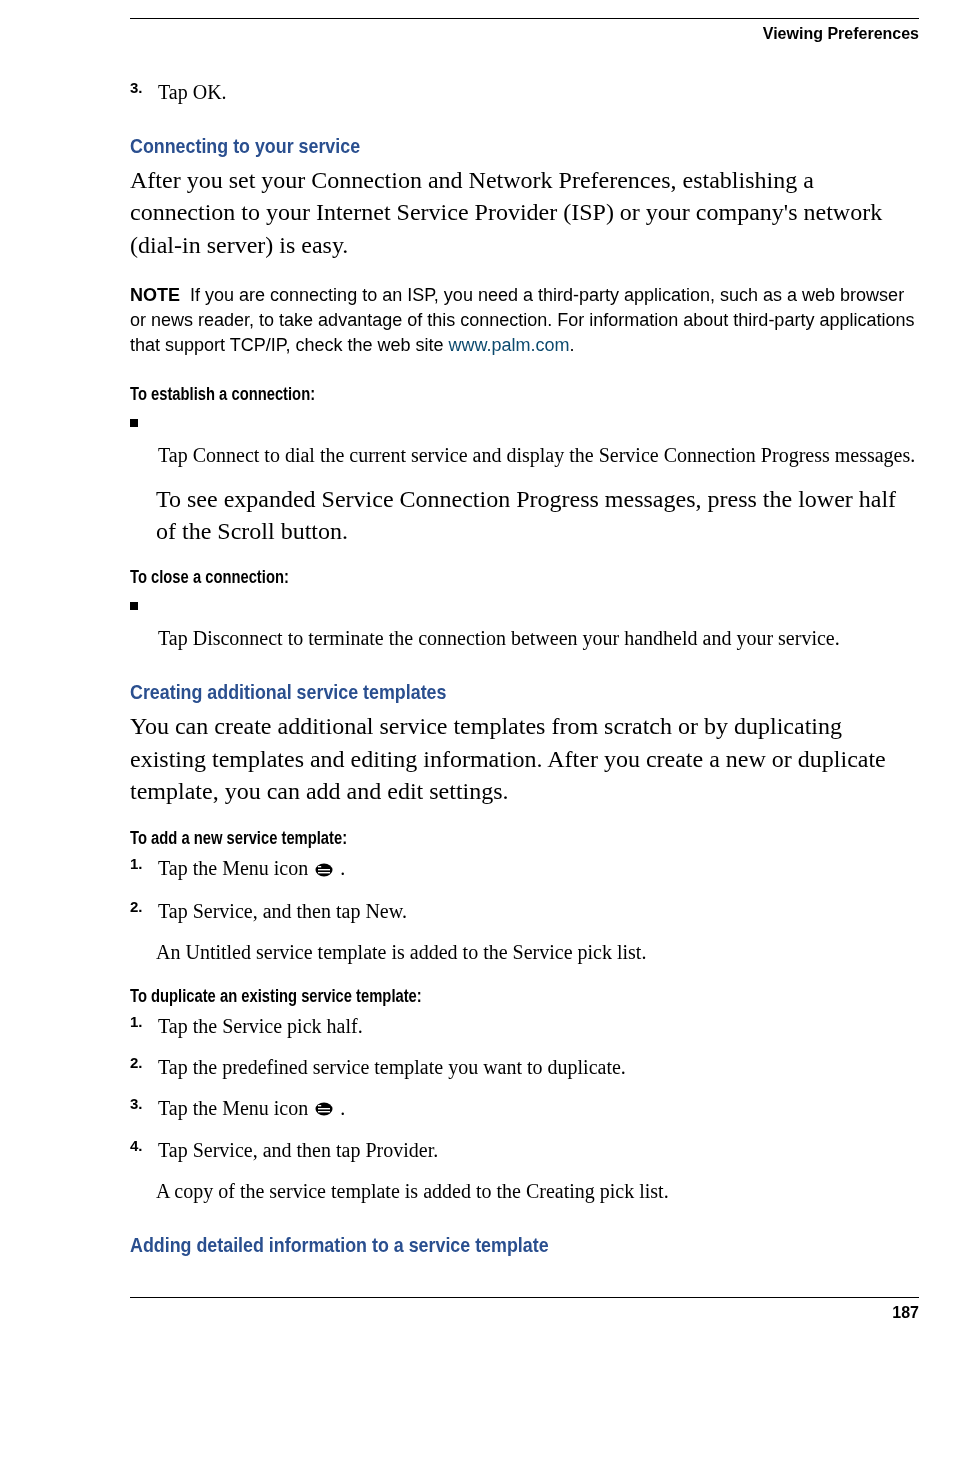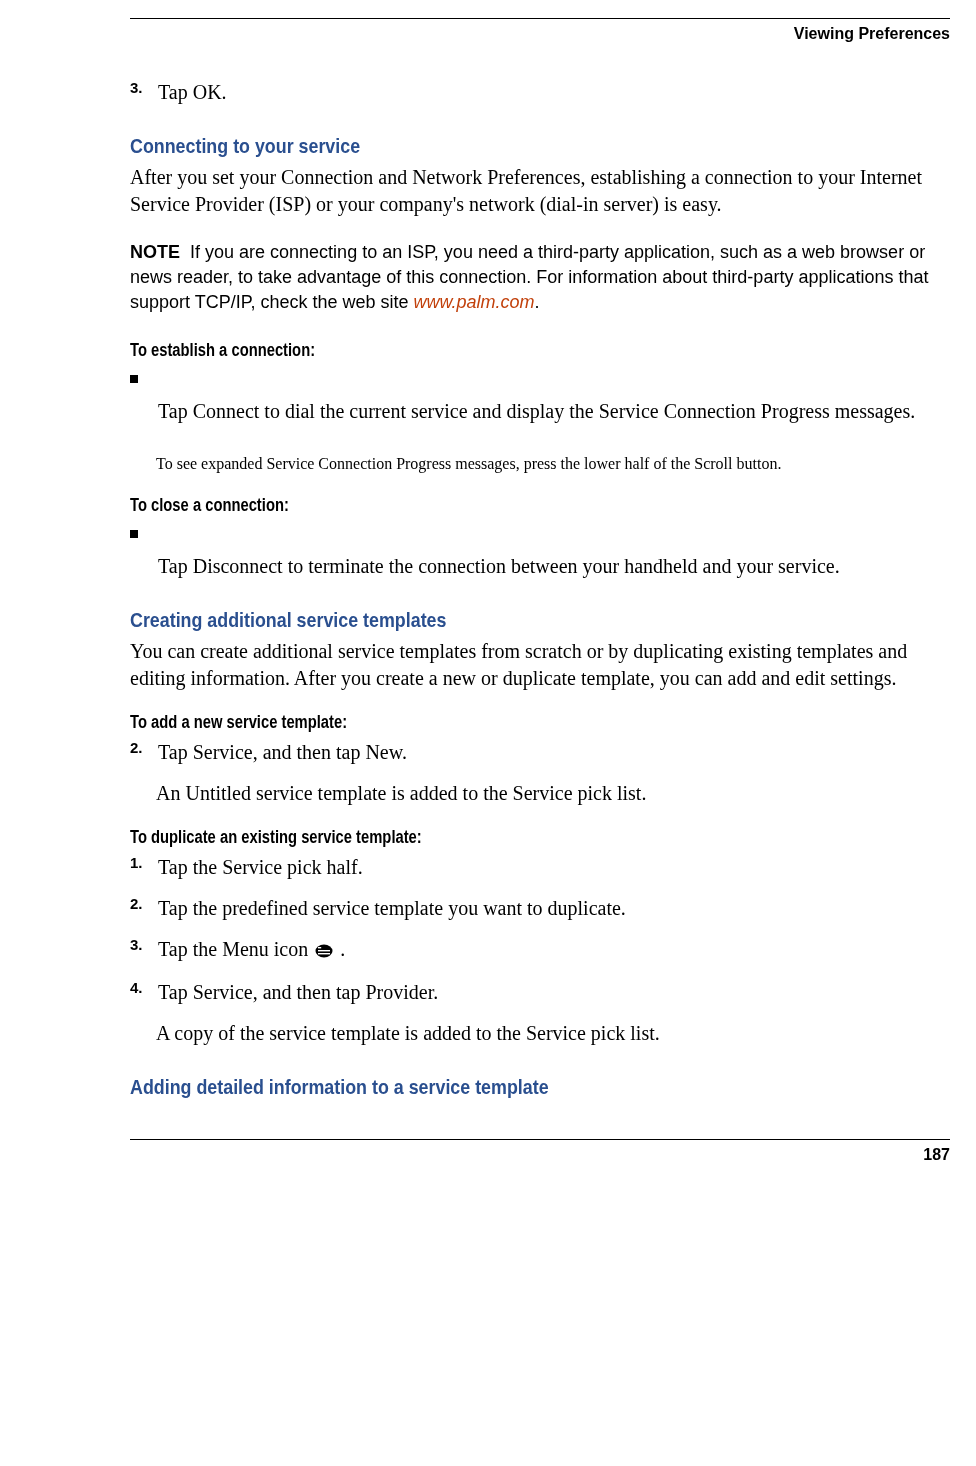--- a/index.html
+++ b/index.html
@@ -6,21 +6,21 @@
     margin: 0;
     padding: 0;
     font-family: Georgia, 'Times New Roman', serif;
     color: #000;
     background: #fff;
     width: 976px;
   }
   .page {
     width: 976px;
     box-sizing: border-box;
-    padding: 18px 26px 30px 130px;
+    padding: 18px 57px 30px 130px;
   }
   .top-rule {
     border: none;
     border-top: 1.5px solid #000;
     margin: 0 0 6px 0;
   }
   .header-title {
     font-family: Arial, Helvetica, sans-serif;
     font-weight: bold;
     font-size: 16px;
@@ -59,37 +59,36 @@
     font-weight: bold;
     font-size: 21px;
     color: #2a4f8f;
     margin: 28px 0 6px 0;
     letter-spacing: 0px;
     transform: scaleX(0.85);
     transform-origin: left;
   }
   .body-p {
     font-family: Georgia, 'Times New Roman', serif;
-    font-size: 20px;
+    font-size: 24px;
     line-height: 1.35;
     margin: 0 0 14px 0;
   }
   .note-block {
     font-family: Arial, Helvetica, sans-serif;
     font-size: 18px;
     line-height: 1.38;
     margin: 22px 0 26px 0;
   }
   .note-label {
     font-weight: bold;
   }
   .note-link {
-    color: #c2410c;
+    color: #0c4a6e;
     text-decoration: none;
-    font-style: italic;
   }
   .task-heading {
     font-family: Arial, Helvetica, sans-serif;
     font-weight: bold;
     font-size: 18px;
     margin: 20px 0 6px 0;
     transform: scaleX(0.82);
     transform-origin: left;
   }
   .bullet-item {
@@ -108,24 +107,24 @@
     font-family: Georgia, 'Times New Roman', serif;
     font-size: 20px;
     display: inline-block;
     vertical-align: top;
     width: 760px;
     line-height: 1.35;
     margin-top: 31px;
   }
   .bullet-item .subtxt {
     font-family: Georgia, 'Times New Roman', serif;
-    font-size: 16px;
+    font-size: 24px;
     display: block;
     margin-left: 26px;
-    margin-top: 28px;
+    margin-top: 14px;
     line-height: 1.35;
   }
   .menu-icon {
     display: inline-block;
     vertical-align: middle;
     margin: 0 2px;
   }
   .footer-rule {
     border: none;
     border-top: 1.5px solid #000;
@@ -167,20 +166,31 @@
   <div class="task-heading">To close a connection:</div>
   <div class="bullet-item">
     <span class="sq"></span>
     <span class="txt">Tap Disconnect to terminate the connection between your handheld and your service.</span>
   </div>
 
   <div class="h3-blue">Creating additional service templates</div>
   <p class="body-p">You can create additional service templates from scratch or by duplicating existing templates and editing information. After you create a new or duplicate template, you can add and edit settings.</p>
 
   <div class="task-heading">To add a new service template:</div>
+  <div class="ol-step">
+    <span class="num">1.</span>
+    <span class="txt">
+      <span>Tap the Menu icon </span><span class="menu-icon"><svg width="18" height="14" viewBox="0 0 18 14">
+            <ellipse cx="9" cy="7" rx="8.5" ry="6.5" fill="#000"></ellipse>
+            <rect x="3" y="3" width="3.2" height="1.4" fill="#fff"></rect>
+            <rect x="3" y="6" width="12" height="1.4" fill="#fff"></rect>
+            <rect x="3" y="9" width="12" height="1.4" fill="#fff"></rect>
+          </svg></span><span> .</span>
+    </span>
+  </div>
   <div class="ol-step">
     <span class="num">2.</span>
     <span class="txt">Tap Service, and then tap New.</span>
     <span class="subtxt">An Untitled service template is added to the Service pick list.</span>
   </div>
 
   <div class="task-heading">To duplicate an existing service template:</div>
   <div class="ol-step">
     <span class="num">1.</span>
     <span class="txt">Tap the Service pick half.</span>
@@ -196,20 +206,20 @@
             <ellipse cx="9" cy="7" rx="8.5" ry="6.5" fill="#000"></ellipse>
             <rect x="3" y="3" width="3.2" height="1.4" fill="#fff"></rect>
             <rect x="3" y="6" width="12" height="1.4" fill="#fff"></rect>
             <rect x="3" y="9" width="12" height="1.4" fill="#fff"></rect>
           </svg></span><span> .</span>
     </span>
   </div>
   <div class="ol-step">
     <span class="num">4.</span>
     <span class="txt">Tap Service, and then tap Provider.</span>
-    <span class="subtxt">A copy of the service template is added to the Service pick list.</span>
+    <span class="subtxt">A copy of the service template is added to the Creating pick list.</span>
   </div>
 
   <div class="h3-blue">Adding detailed information to a service template</div>
 
   <hr class="footer-rule">
   <div class="page-number">187</div>
 </div>
 
 </body></html>

